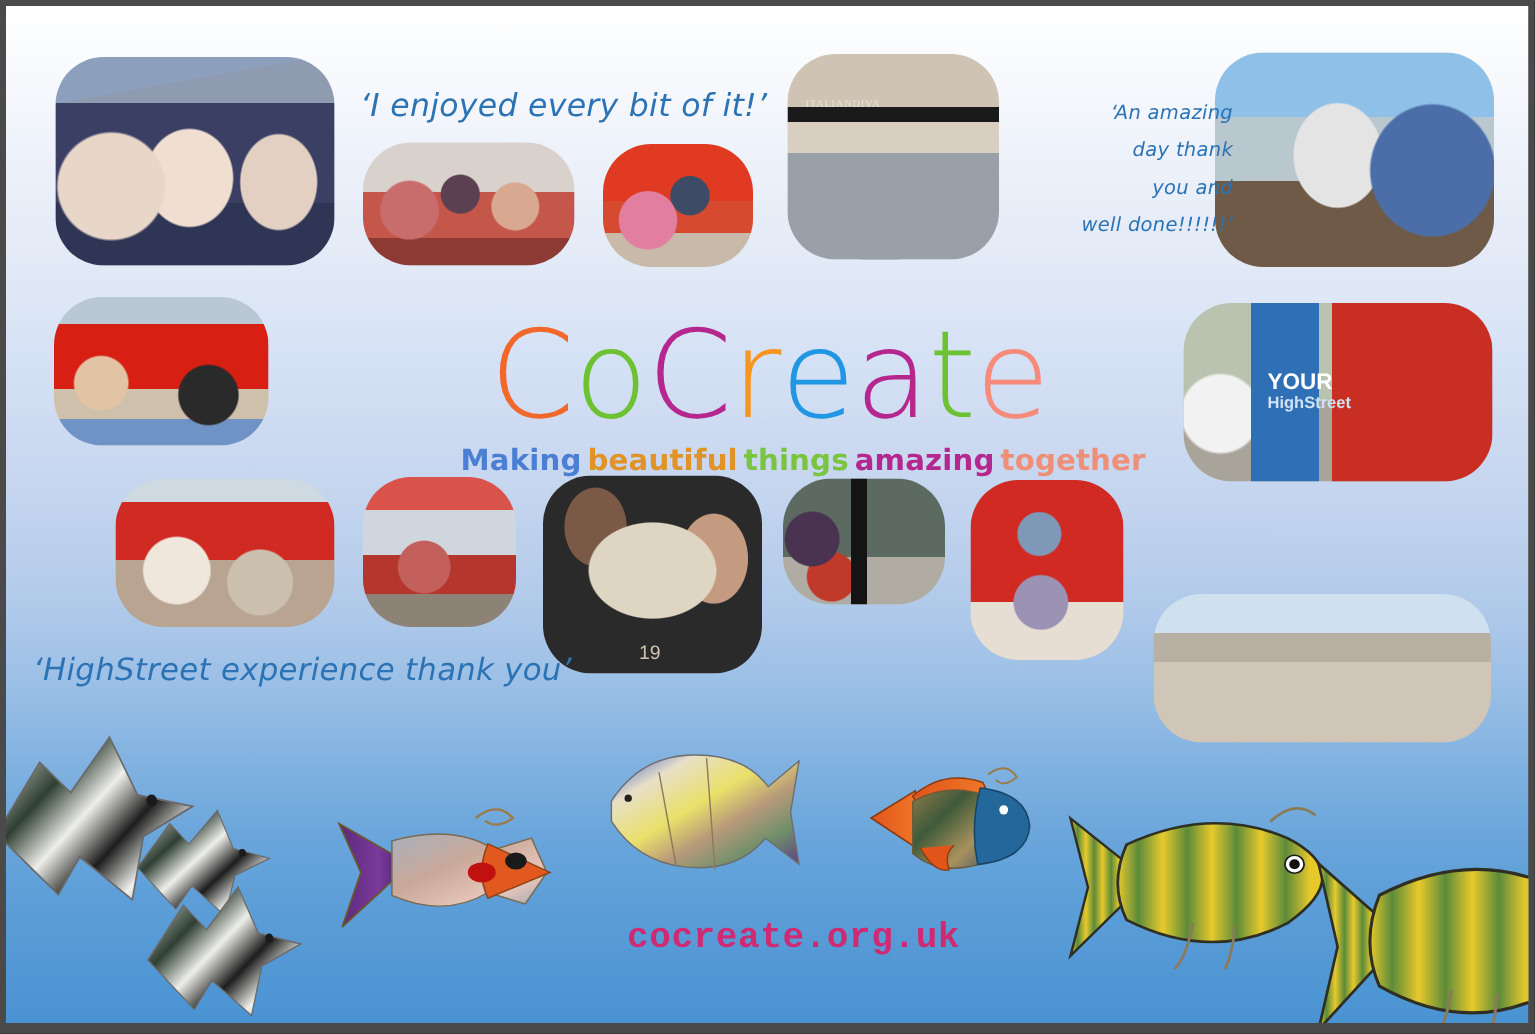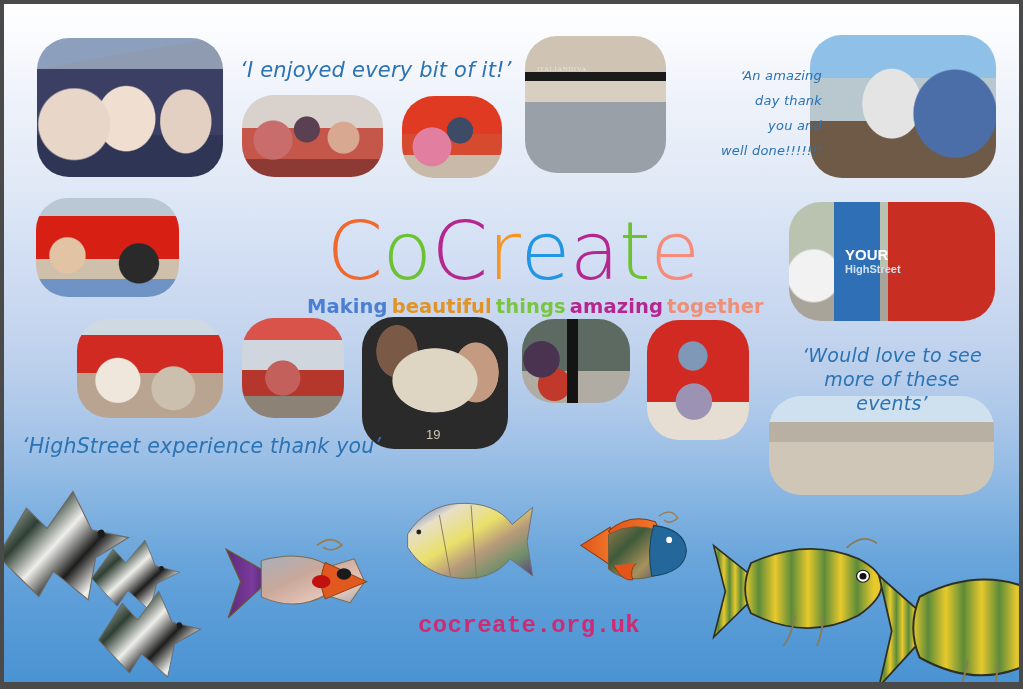--- a/index.html
+++ b/index.html
@@ -288,22 +288,20 @@
     <path d="M118 20 q14 -14 26 -4" stroke="#8a7a58" stroke-width="1.6" fill="none"></path>
         </svg>
       </div>
     </div>
 
   <div class="quote" id="quote-1">‘I enjoyed every bit of it!’</div>
   <div class="quote" id="quote-2">‘An amazing
 day thank
 you and
 well done!!!!!!’</div>
-  <div class="quote" id="quote-3">‘Would love to see
-more of these events’</div>
   <div class="quote" id="quote-4">‘HighStreet experience thank you’</div>
 
   <div id="logo-block">
     <div id="logo-word"><span style="color: rgb(242, 104, 42);">C</span><span style="color: rgb(108, 194, 49);">o</span><span style="color: rgb(181, 39, 142);">C</span><span style="color: rgb(247, 149, 32);">r</span><span style="color: rgb(33, 150, 227);">e</span><span style="color: rgb(181, 39, 142);">a</span><span style="color: rgb(108, 194, 49);">t</span><span style="color: rgb(246, 139, 124);">e</span></div>
     <div id="logo-tag"><span style="color: rgb(74, 127, 212);">Making</span><span style="color: rgb(224, 147, 39);">beautiful</span><span style="color: rgb(121, 197, 63); text-align: center;">things</span><span style="color: rgb(181, 39, 142);">amazing</span><span style="color: rgb(239, 143, 119);">together</span></div>
   </div>
 
   <div id="site-url" style="color: rgb(207, 42, 114);">cocreate.org.uk</div>
 
 </div>

